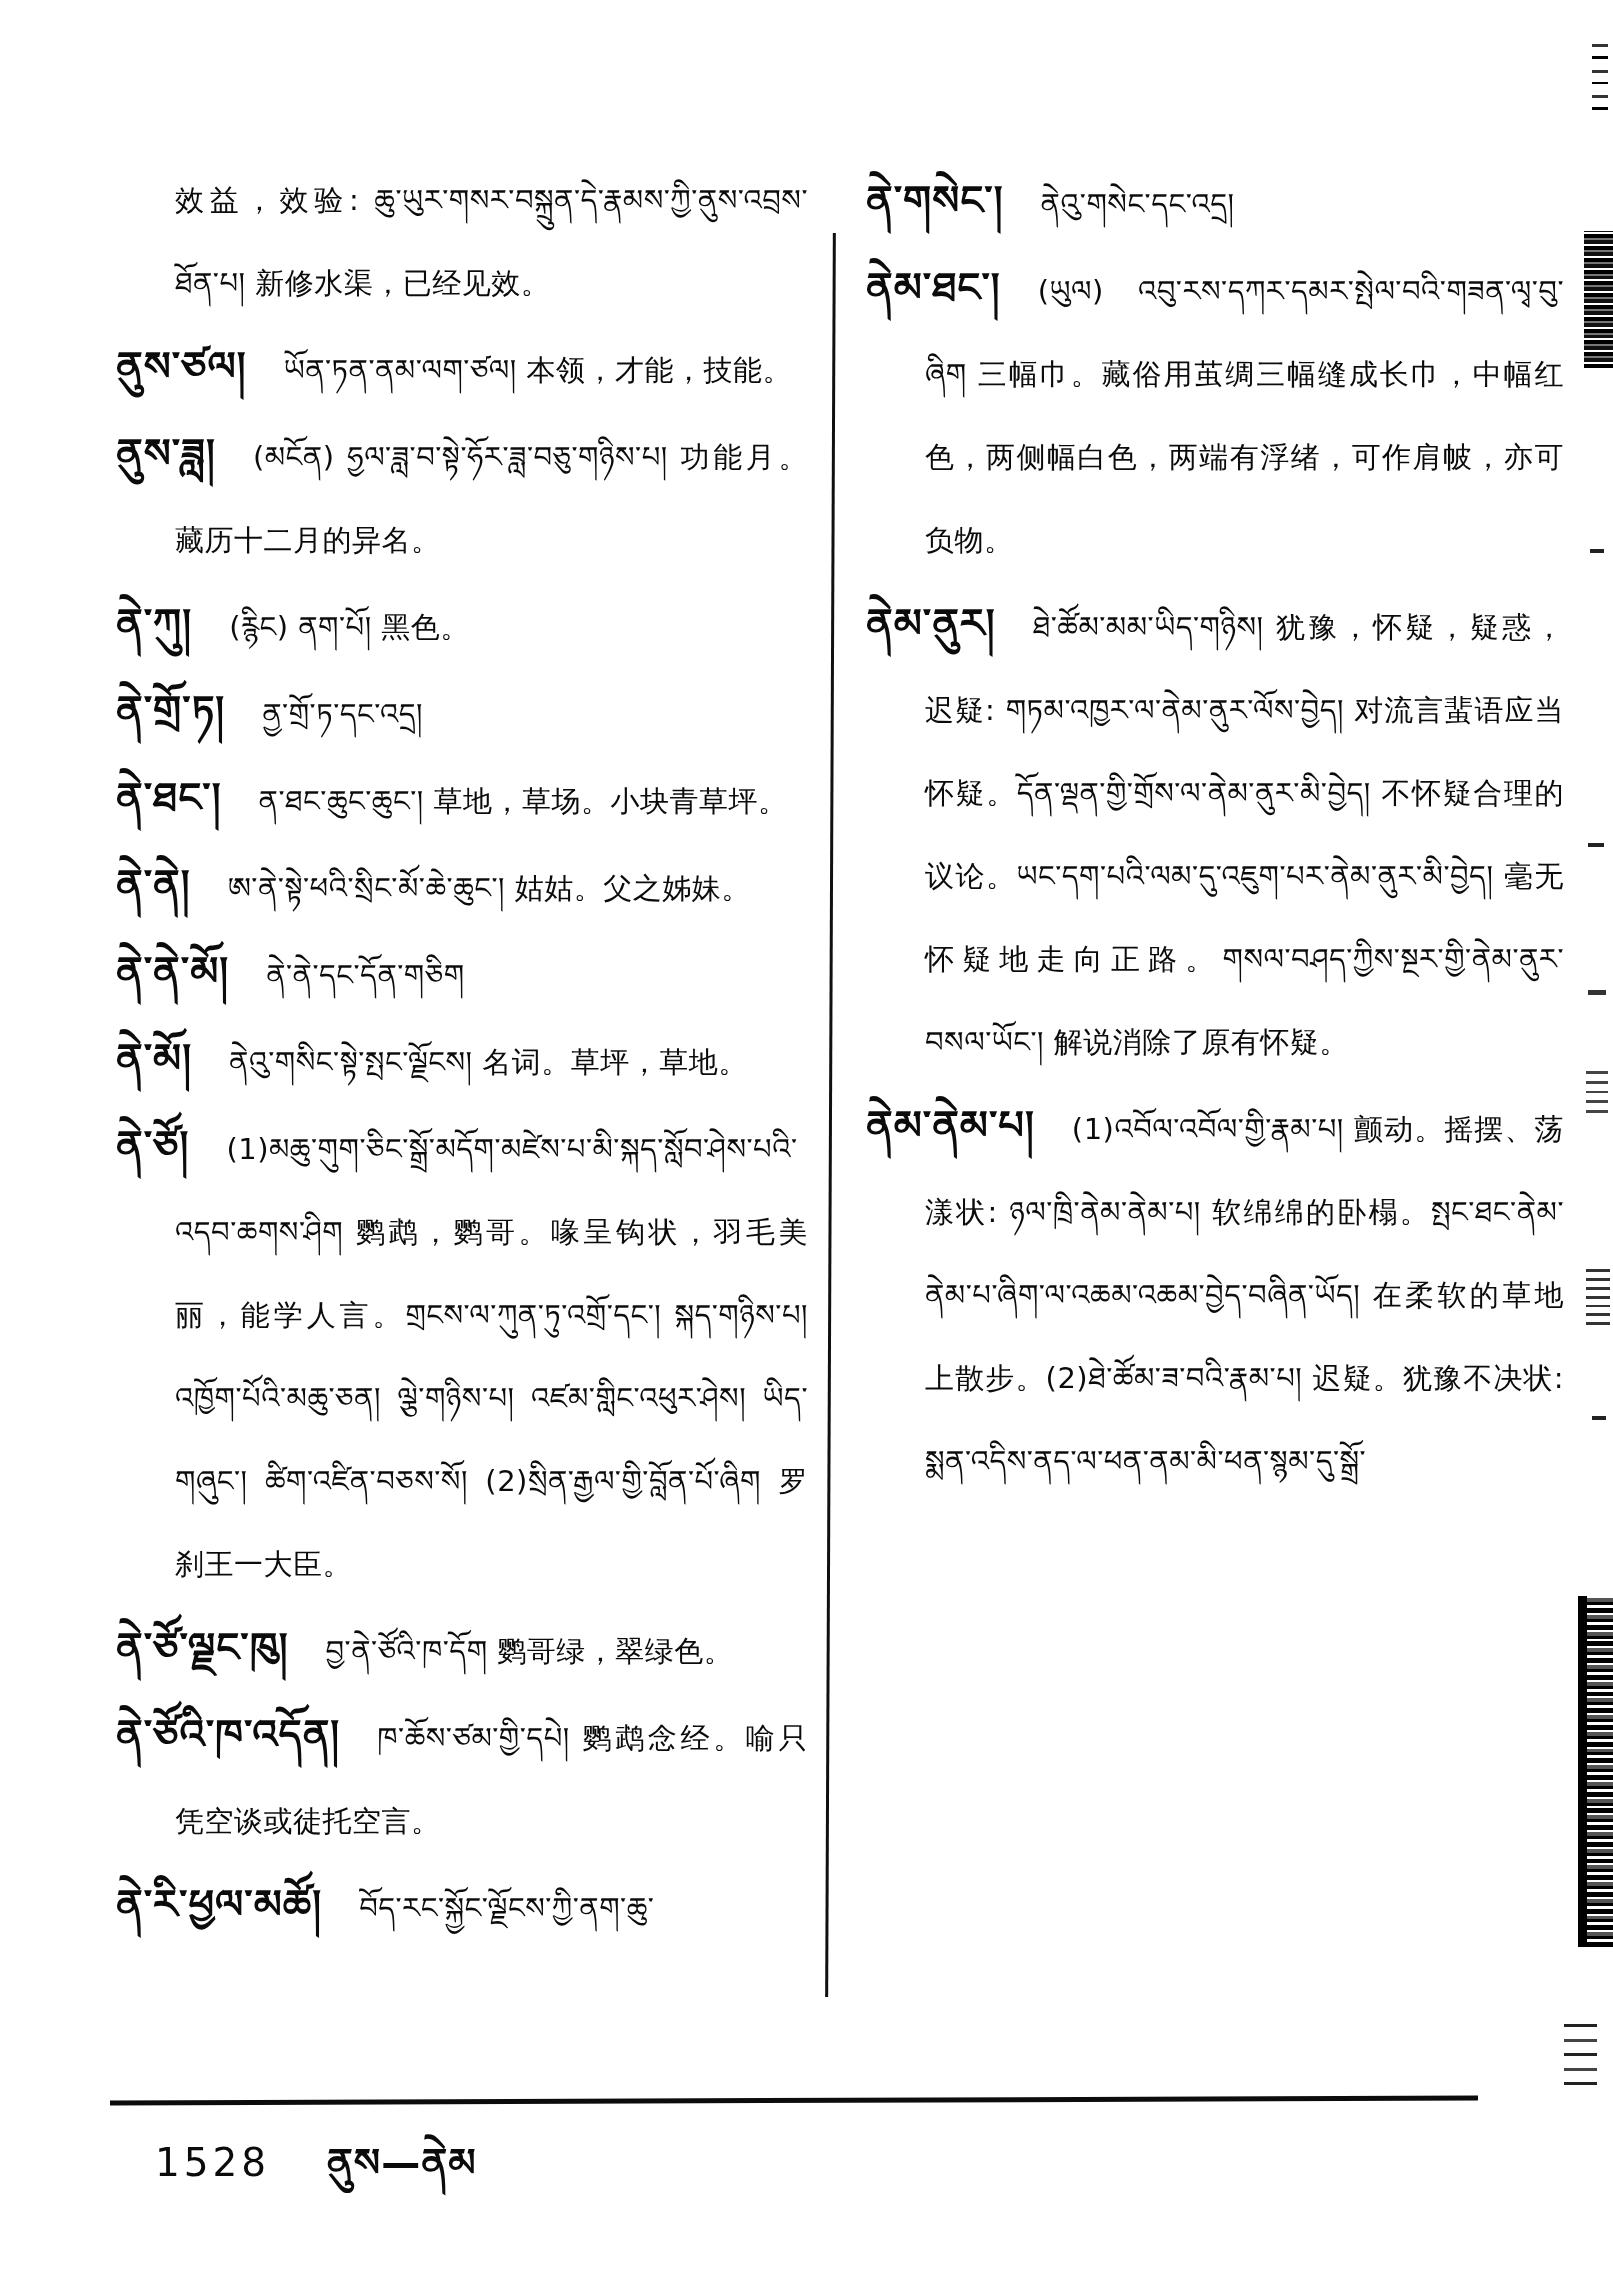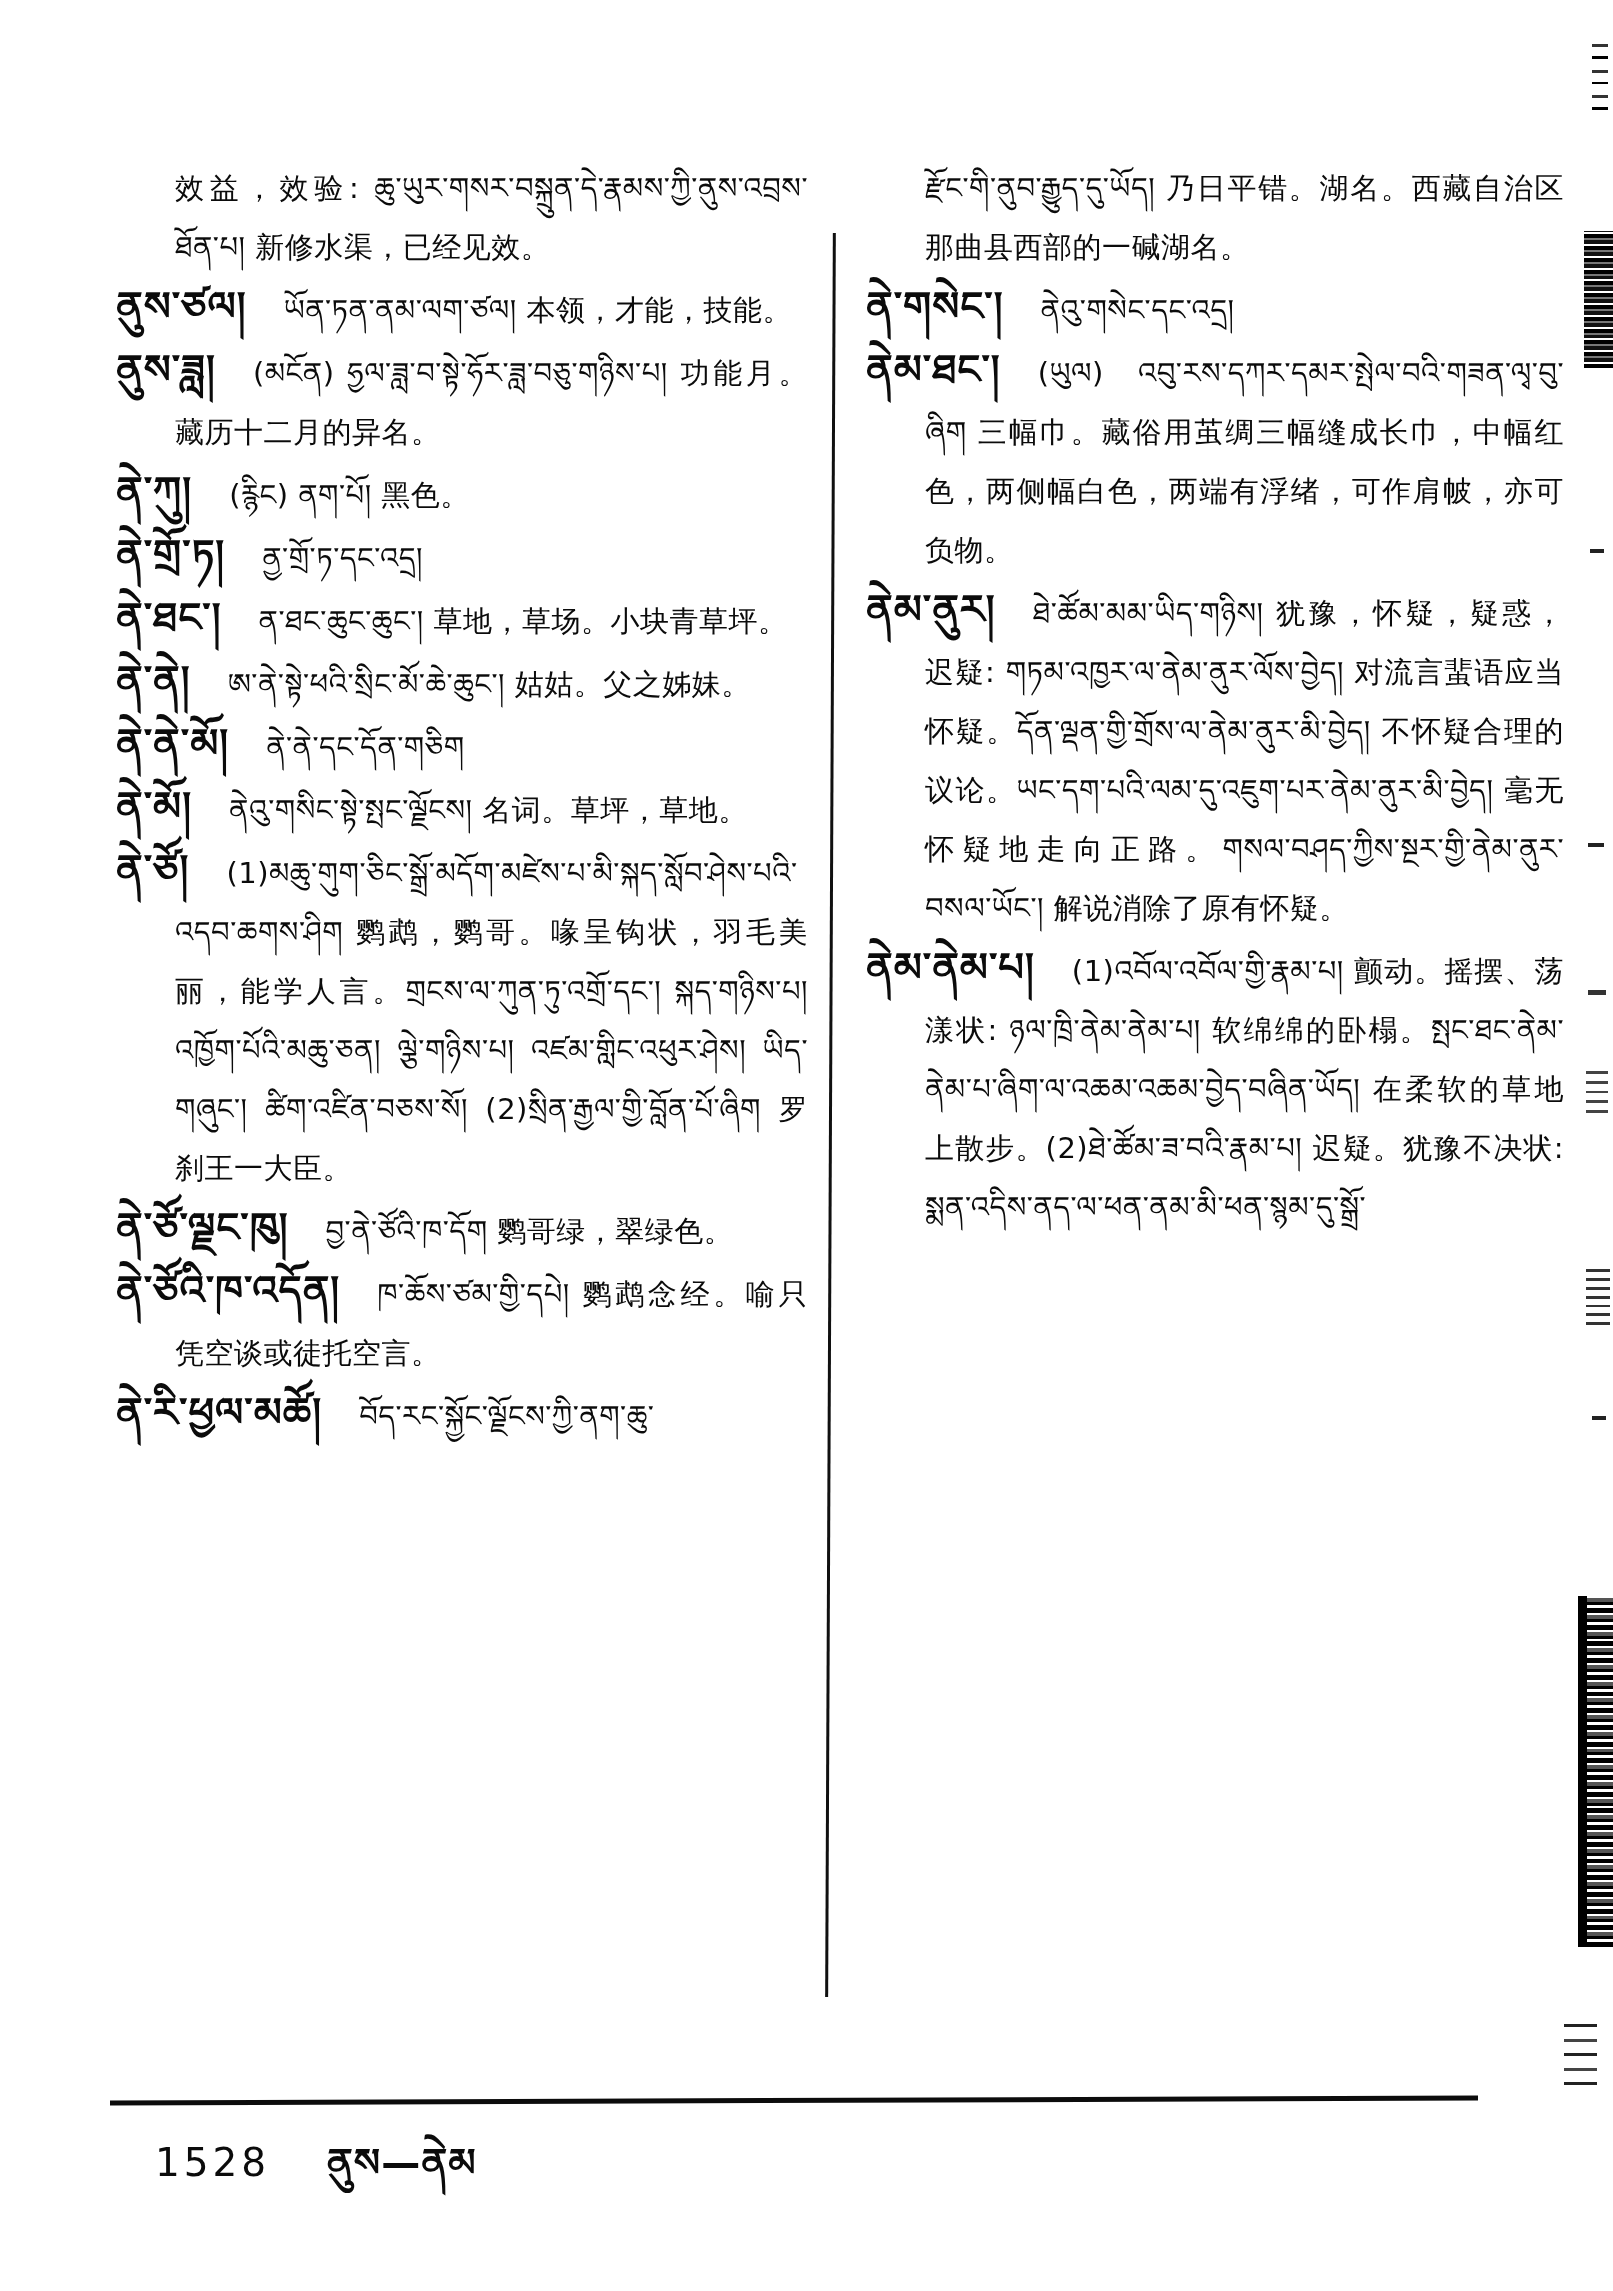--- a/index.html
+++ b/index.html
@@ -19,21 +19,21 @@
     background: #ffffff;
   }
   .column {
     position: absolute;
     top: 159px;
   }
   .col-left  { left: 116px; width: 692px; }
   .col-right { left: 866px; width: 698px; }
   .entry {
     font-size: 29px;
-    line-height: 59px;
+    line-height: 83px;
     text-align: justify;
     padding-left: 59px;
     text-indent: -59px;
     letter-spacing: 0.5px;
     word-break: break-word;
   }
   .entry.cont {
     text-indent: 0;
   }
   .entry .head {
@@ -148,23 +148,20 @@
       <span class="head">ནེ་ཙོའི་ཁ་འདོན།</span><span>ཁ་ཆོས་ཙམ་གྱི་དཔེ། 鹦鹉念经。喻只凭空谈或徒托空言。</span>
     </div>
     <div class="entry">
       <span class="head">ནེ་རི་ཕྱལ་མཚོ།</span><span>བོད་རང་སྐྱོང་ལྗོངས་ཀྱི་ནག་ཆུ་</span>
     </div>
   </div>
 
   <div class="divider"></div>
 
   <div class="column col-right">
-    <div class="entry cont">
-      <span>རྫོང་གི་ནུབ་རྒྱུད་དུ་ཡོད། 乃日平错。湖名。西藏自治区那曲县西部的一碱湖名。</span>
-    </div>
     <div class="entry">
       <span class="head">ནེ་གསེང་།</span><span>ནེའུ་གསེང་དང་འདྲ།</span>
     </div>
     <div class="entry">
       <span class="head">ནེམ་ཐང་།</span><span>(ཡུལ) འབུ་རས་དཀར་དམར་སྤེལ་བའི་གཟན་ལྭ་བུ་ཞིག 三幅巾。藏俗用茧绸三幅缝成长巾，中幅红色，两侧幅白色，两端有浮绪，可作肩帔，亦可负物。</span>
     </div>
     <div class="entry">
       <span class="head">ནེམ་ནུར།</span><span>ཐེ་ཚོམ་མམ་ཡིད་གཉིས། 犹豫，怀疑，疑惑，迟疑: གཏམ་འཁྱར་ལ་ནེམ་ནུར་ལོས་བྱེད། 对流言蜚语应当怀疑。དོན་ལྡན་གྱི་གྲོས་ལ་ནེམ་ནུར་མི་བྱེད། 不怀疑合理的议论。ཡང་དག་པའི་ལམ་དུ་འཇུག་པར་ནེམ་ནུར་མི་བྱེད། 毫无怀疑地走向正路。གསལ་བཤད་ཀྱིས་སྔར་གྱི་ནེམ་ནུར་བསལ་ཡོང་། 解说消除了原有怀疑。</span>
     </div>
     <div class="entry">

